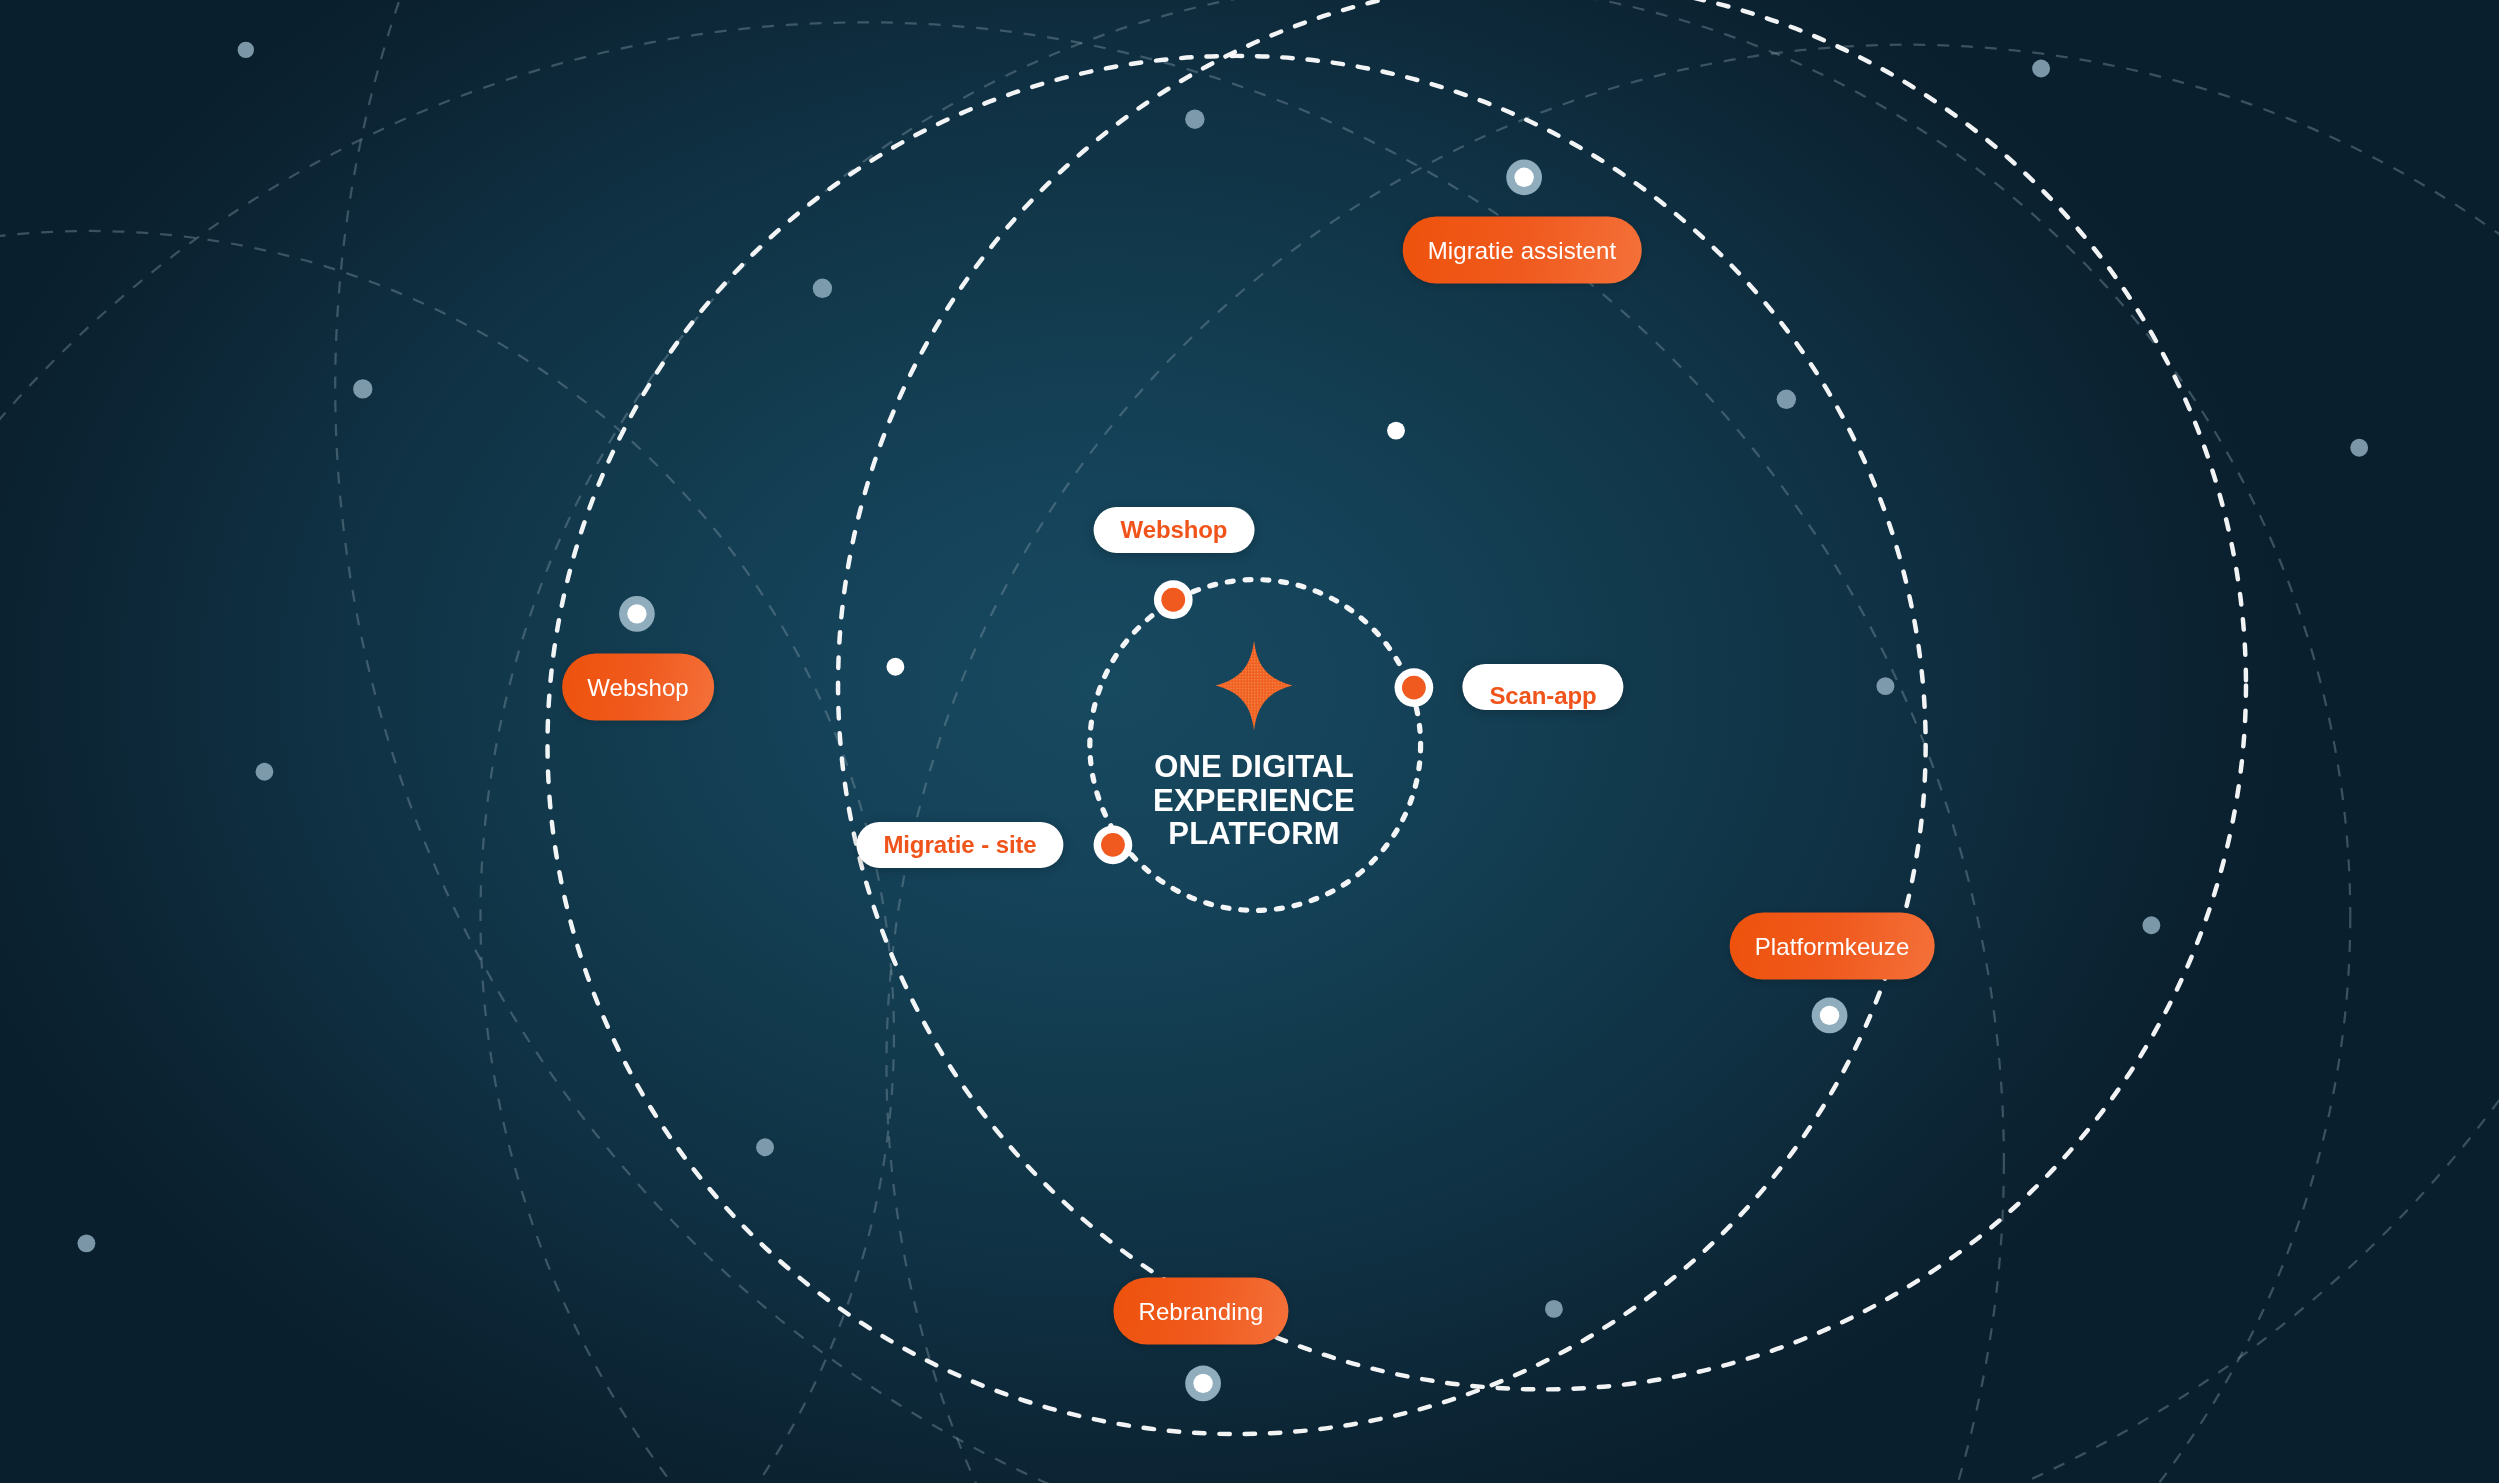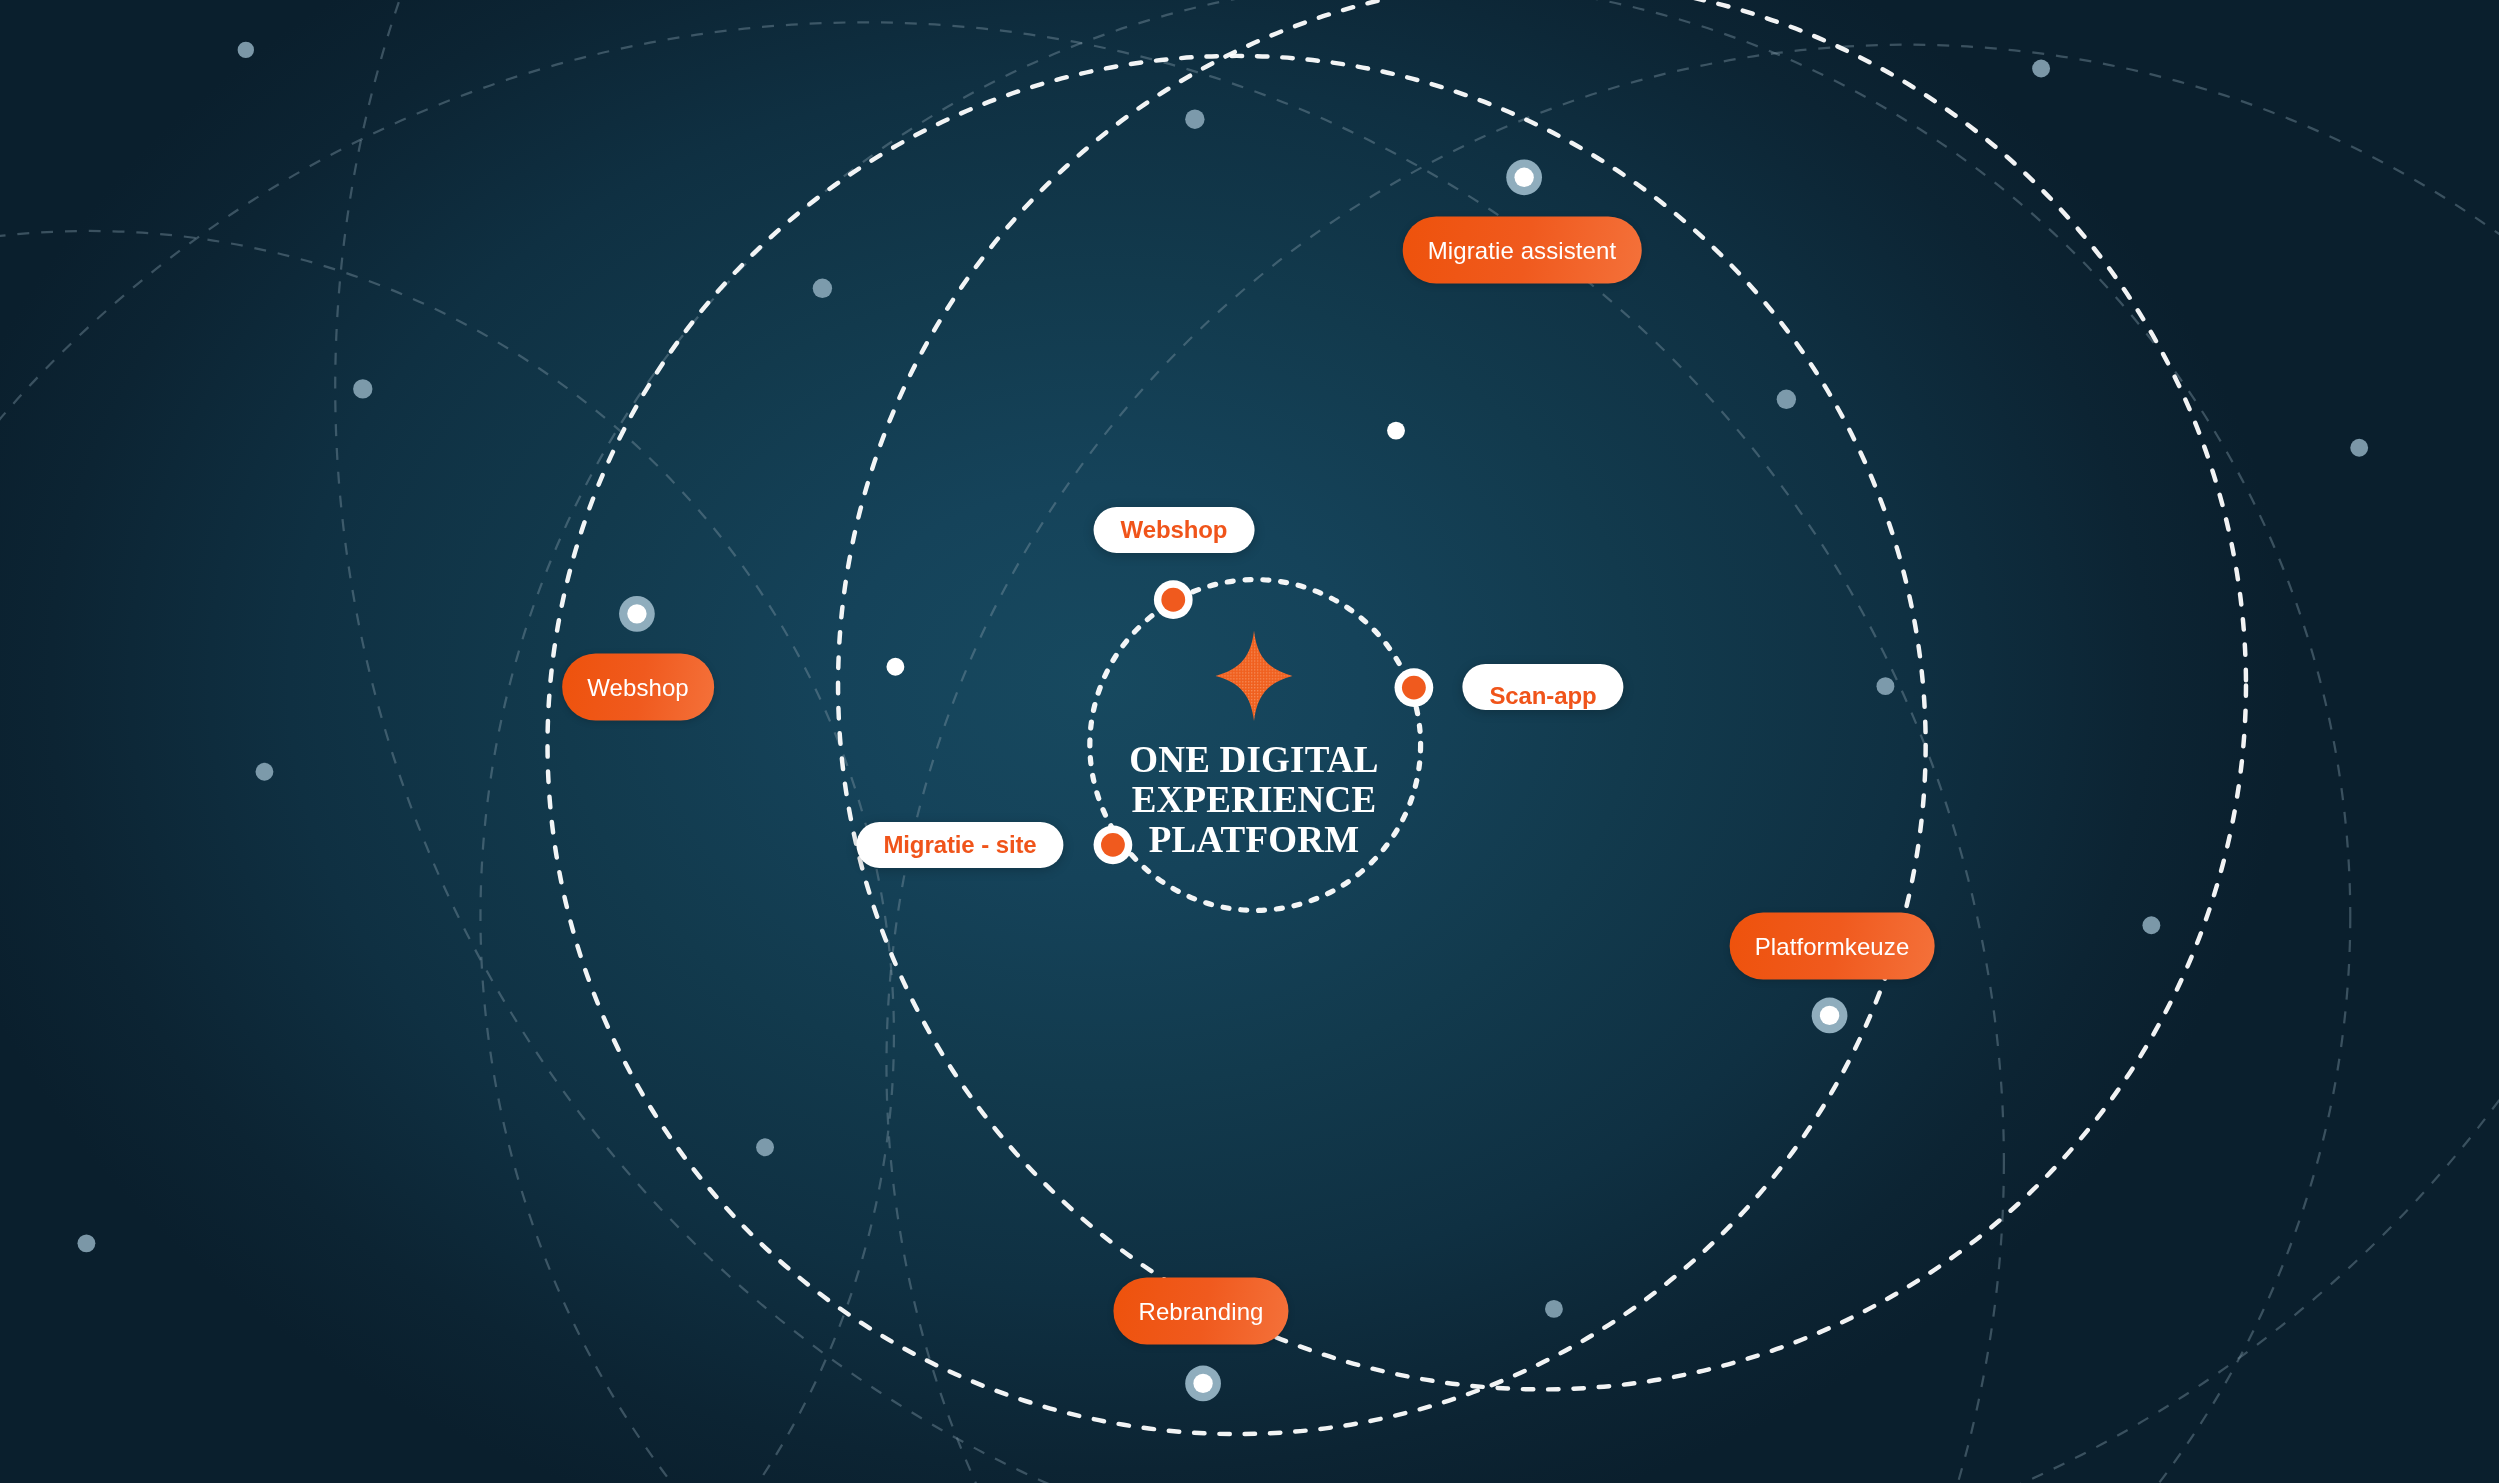--- a/index.html
+++ b/index.html
@@ -81,25 +81,25 @@
     top: 745px;
     transform: translate(-50%, -50%);
     width: 387px;
     text-align: center;
     pointer-events: none;
   }
   #spark { margin: 0 auto 19.4px auto; display:block; }
   #center-title {
     color: #ffffff;
     font-weight: 700;
-    font-size: 37px;
+    font-size: 31px;
     line-height: 1.07;
     letter-spacing: 0.2px;
     text-transform: uppercase;
-    font-family: Liberation Serif, serif;
+    font-family: Liberation Sans, sans-serif;
   }
 </style>
 </head>
 <body>
 
 <div id="stage">
 
   <svg id="net" viewBox="0 0 3356 1992" preserveAspectRatio="none">
     <g id="g-arcs-dim">
         <circle cx="120" cy="1390" r="1080" fill="none" stroke="#7e96a4" stroke-opacity="0.42" stroke-width="3" stroke-dasharray="16 16" stroke-linecap="butt"></circle>

